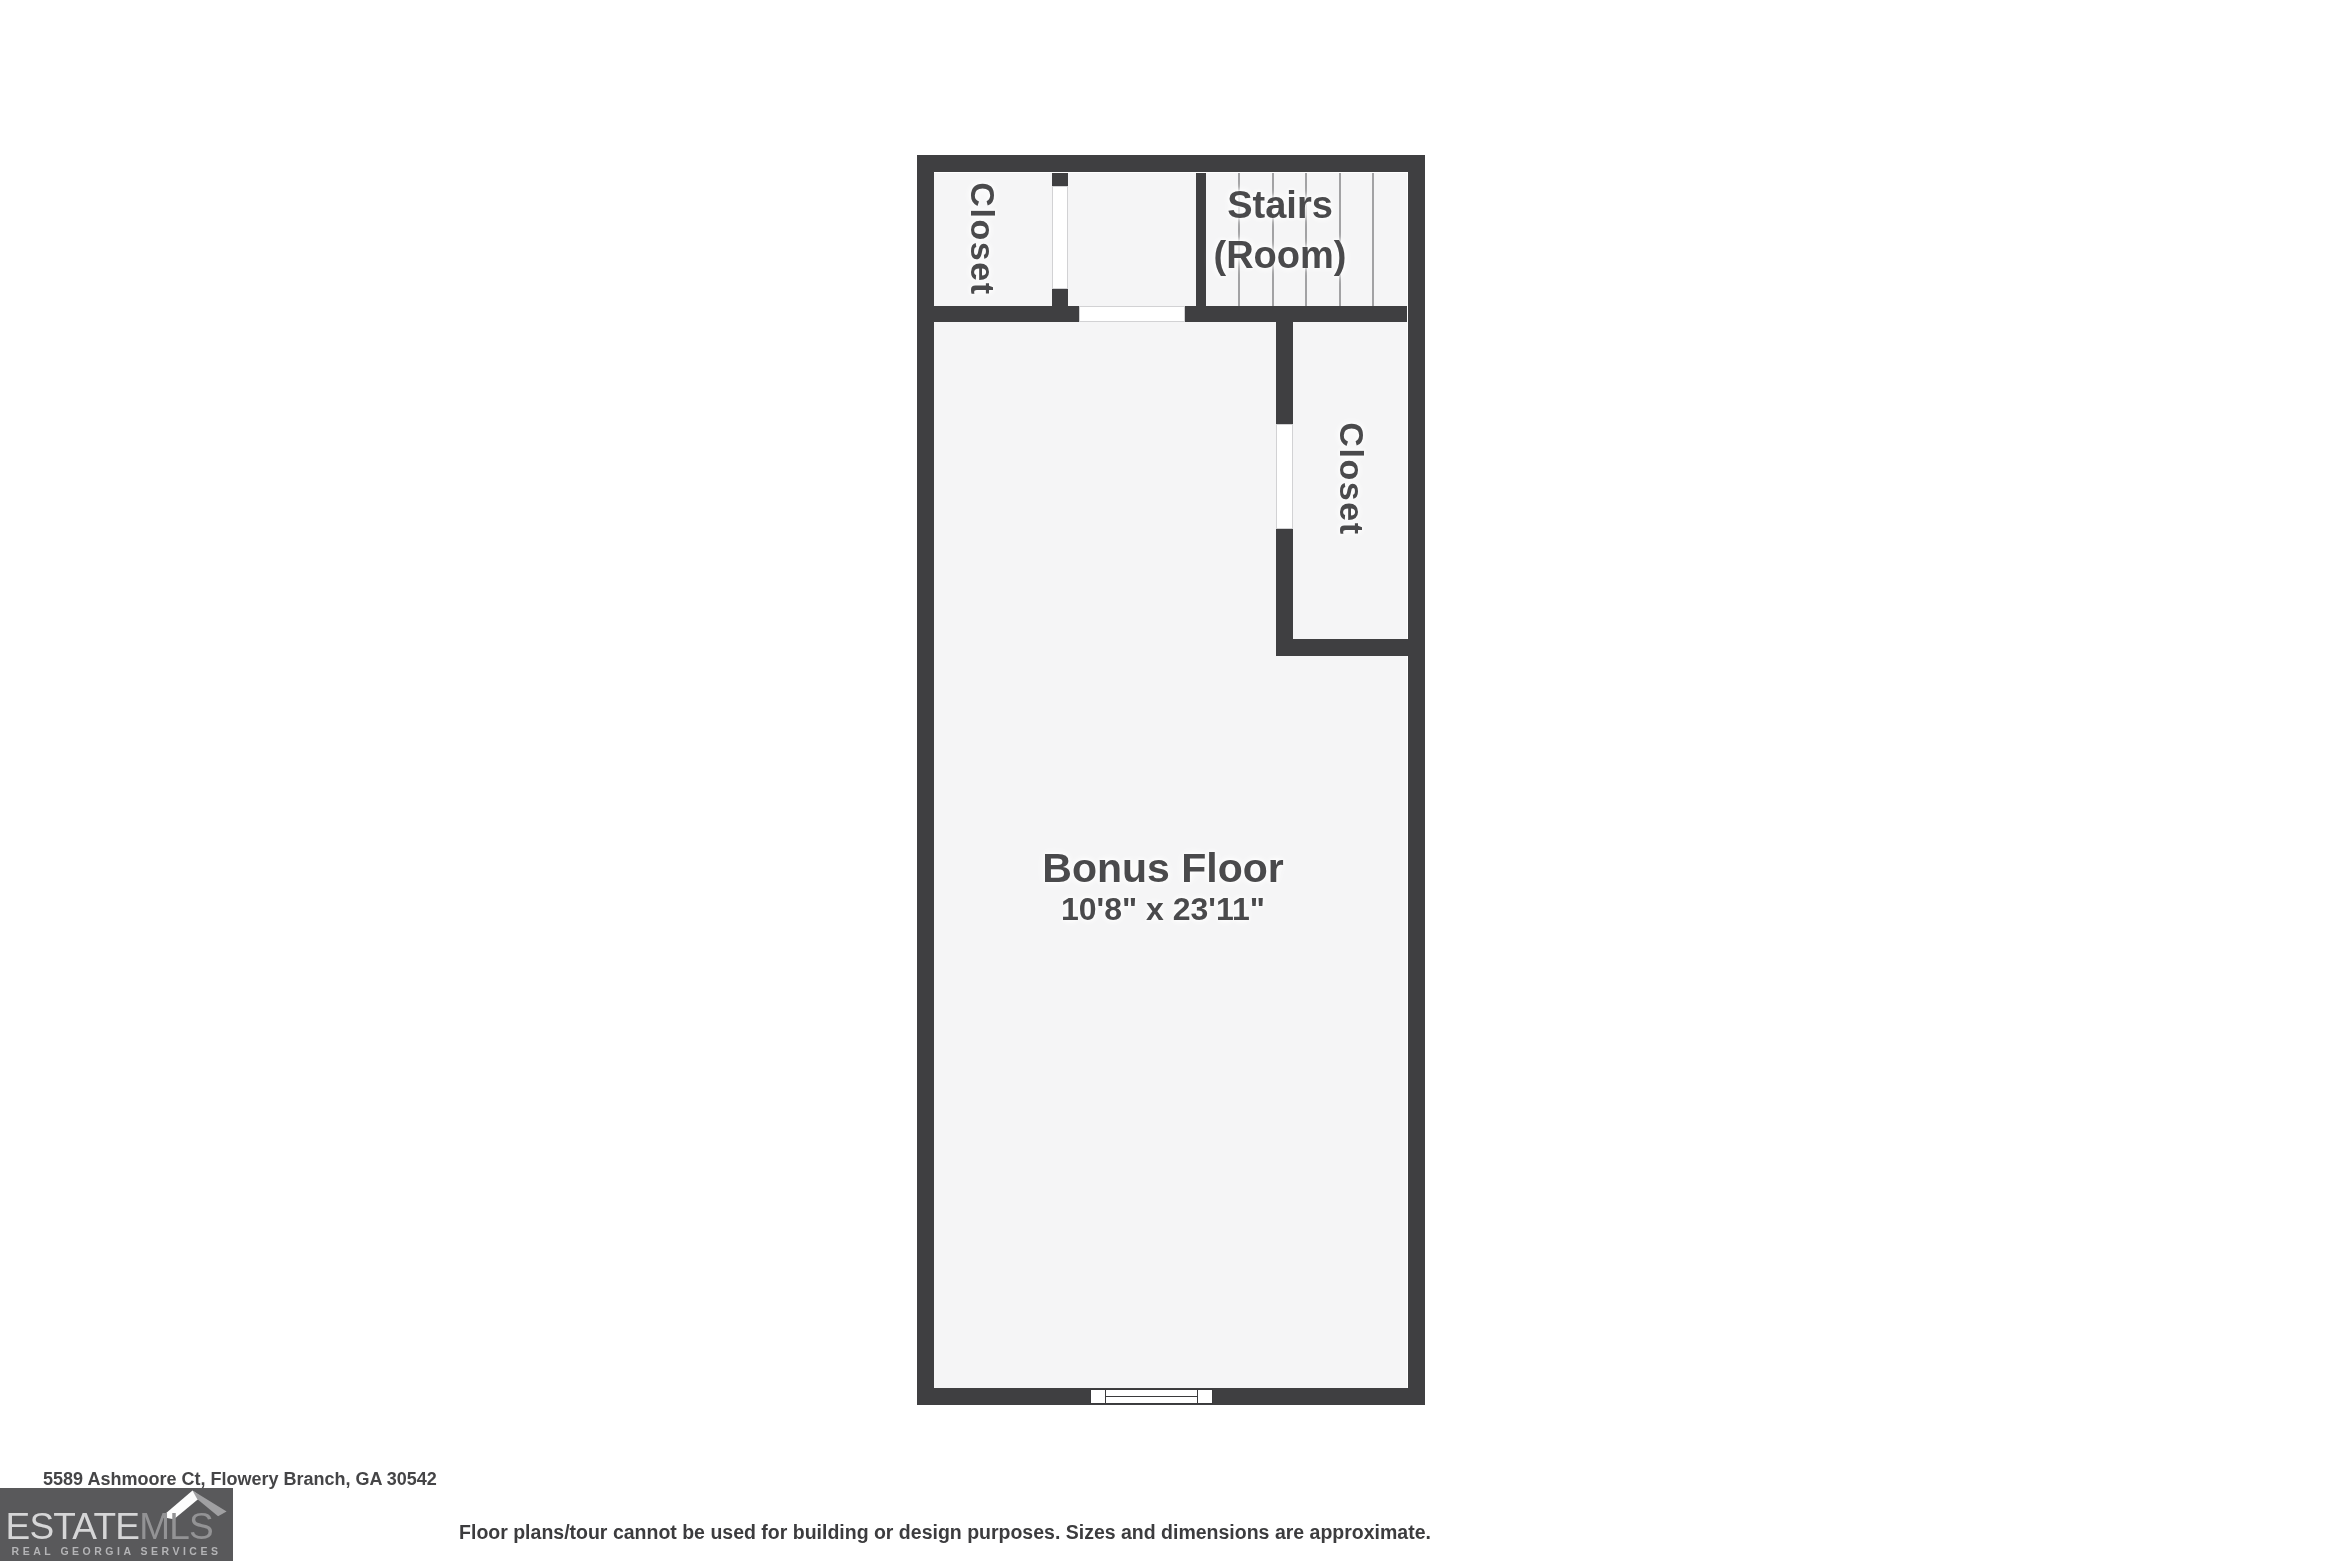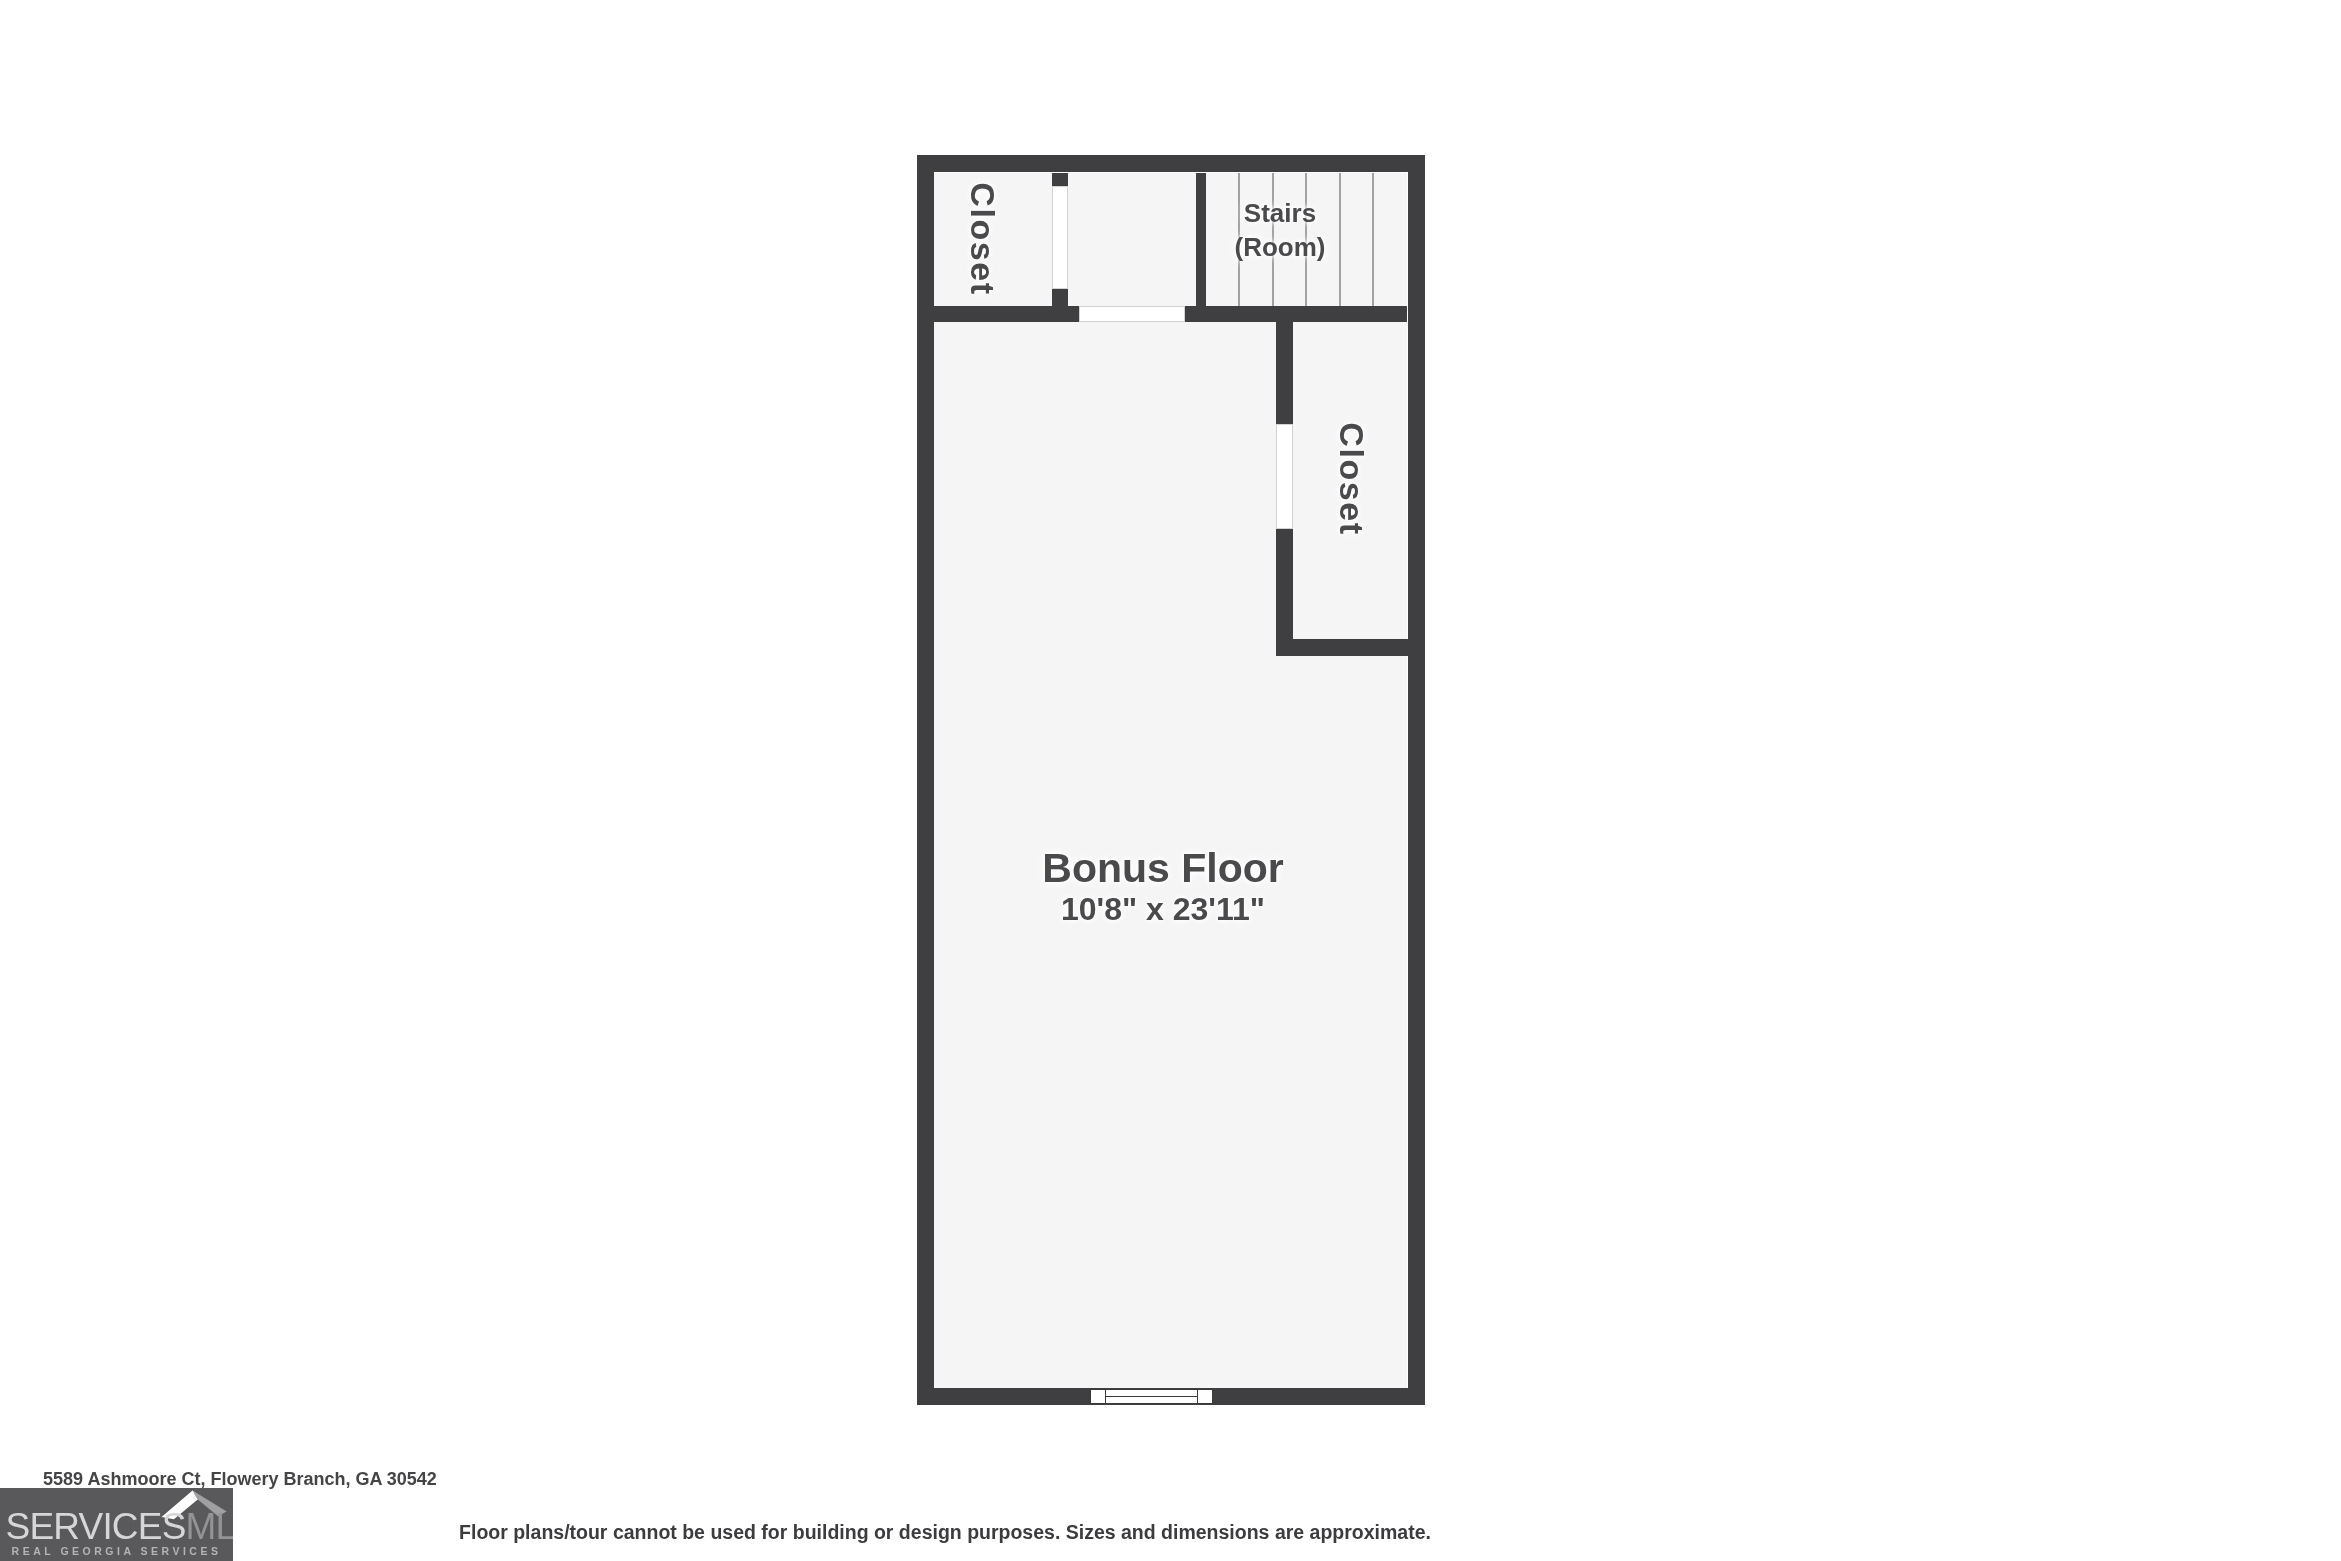--- a/index.html
+++ b/index.html
@@ -21,21 +21,21 @@
     position: absolute;
     transform: translate(-50%, -50%);
     color: #4a4a4c;
     font-weight: bold;
     white-space: nowrap;
     text-align: center;
     text-shadow: 0 0 4.7px #fff, 0 0 7.8px #fff, 0 0 11px #fff;
   }
   .rot90 { transform: translate(-50%, -50%) rotate(90deg); letter-spacing: 1.6px; }
   .closet-label { font-size: 34px; }
-  .stairs-label { font-size: 26px; line-height: 1.32; }
+  .stairs-label { font-size: 38px; line-height: 1.32; }
   .bonus-title  { font-size: 41px; }
   .bonus-dims   { font-size: 32px; }
   
   .window-sym {
     display: flex;
     background: #ffffff;
     border: 1.6px solid #3a3a3c;
     box-sizing: border-box;
   }
   .window-end { width: 15px; border-right: 1.6px solid #3a3a3c; box-sizing: border-box; }
@@ -141,21 +141,21 @@
 
   <div class="address">5589 Ashmoore Ct, Flowery Branch, GA 30542</div>
 
   <div class="logo-box">
     <svg class="roof-icon" width="75" height="31" viewBox="0 0 96 40">
       <polygon points="26,22 42,9 48,14 32,27" fill="#8f8f91"></polygon>
       <polygon points="8,36 48,2 59,10 24,39" fill="#fdfdfd"></polygon>
       <polygon points="48,2 92,29 81,35 54,13" fill="#a0a0a2"></polygon>
     </svg>
     <div class="logo-brand">
-      <span class="logo-georgia">SERVICES</span><span class="logo-mls">MLS</span>
+      <span class="logo-georgia">ESTATE</span><span class="logo-mls">MLS</span>
     </div>
     <div class="logo-tagline">REAL GEORGIA SERVICES</div>
   </div>
 
   <div class="disclaimer">Floor plans/tour cannot be used for building or design purposes. Sizes and dimensions are approximate.</div>
 
 </div>
 
 
 </body></html>

